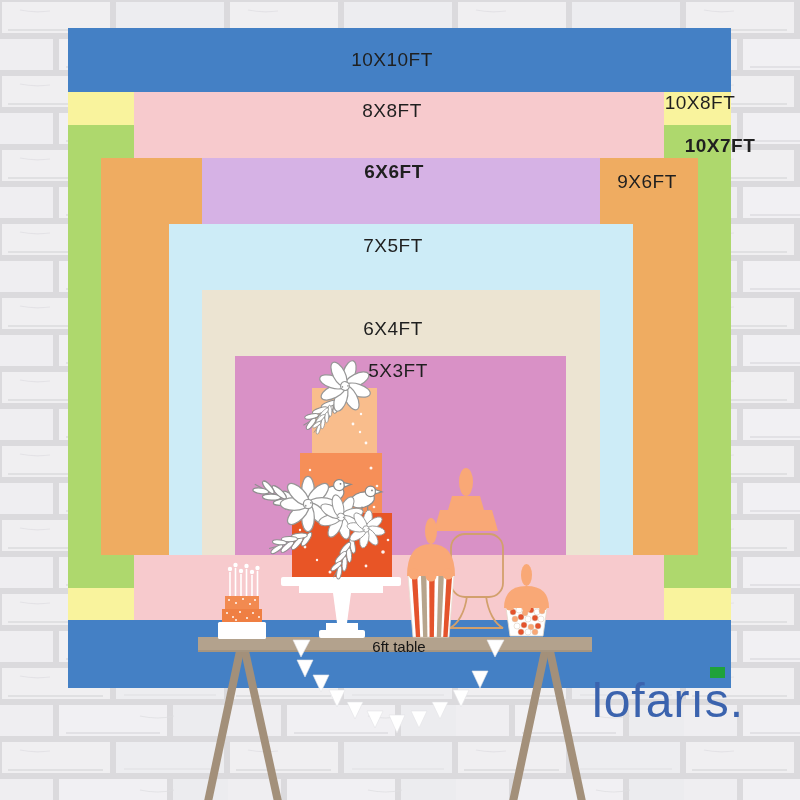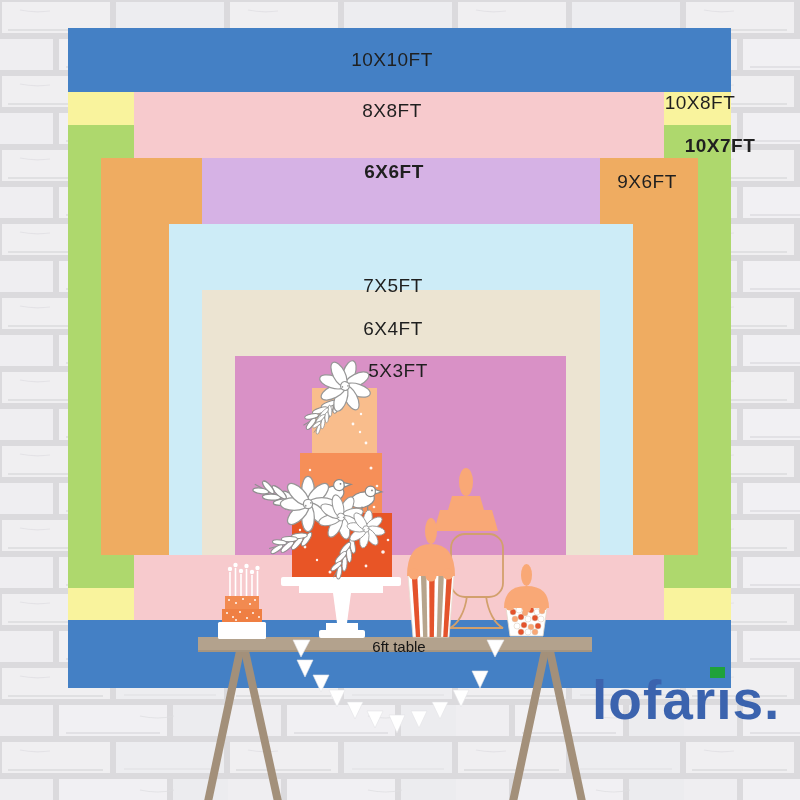--- a/index.html
+++ b/index.html
@@ -20,27 +20,27 @@
   .L8{left:235px;top:356px;width:331px;height:199px;}
   .art{position:absolute;left:0;top:0;z-index:2;pointer-events:none;}
   .lbl{position:absolute;z-index:3;transform:translate(-50%,-50%);
        font-size:19px;letter-spacing:.5px;color:#1f1f1f;white-space:nowrap;text-align:right;}
   .lbl0{left:392px;top:60px;}
   .lbl1{left:700px;top:103px;}
   .lbl2{left:720px;top:146px;font-weight:bold;}
   .lbl3{left:392px;top:111px;}
   .lbl4{left:647px;top:182px;}
   .lbl5{left:394px;top:172px;font-weight:bold;}
-  .lbl6{left:393px;top:246px;margin-top:40px;}
+  .lbl6{left:393px;top:246px;}
   .lbl7{left:393px;top:311px;margin-top:18px;}
   .lbl8{left:398px;top:371px;}
   .tbl-lbl{position:absolute;z-index:3;left:399px;top:646px;transform:translate(-50%,-50%);
        font-size:15px;color:#151515;white-space:nowrap;}
   .logo{position:absolute;z-index:3;left:592px;top:673px;height:58px;white-space:nowrap;}
-  .logo .lg{font-size:55px;line-height:55px;font-weight:bold;letter-spacing:1px;text-align:center;}
+  .logo .lg{font-size:48px;line-height:55px;font-weight:normal;letter-spacing:1px;text-align:center;}
   .logo .accent{position:absolute;left:118px;top:-6px;width:15px;height:11px;display:block;}
 </style>
 </head>
 <body>
 
 <div class="stage">
 
   <svg class="wall" width="800" height="800">
     <defs>
       <pattern id="bp" width="228" height="74" patternUnits="userSpaceOnUse">

